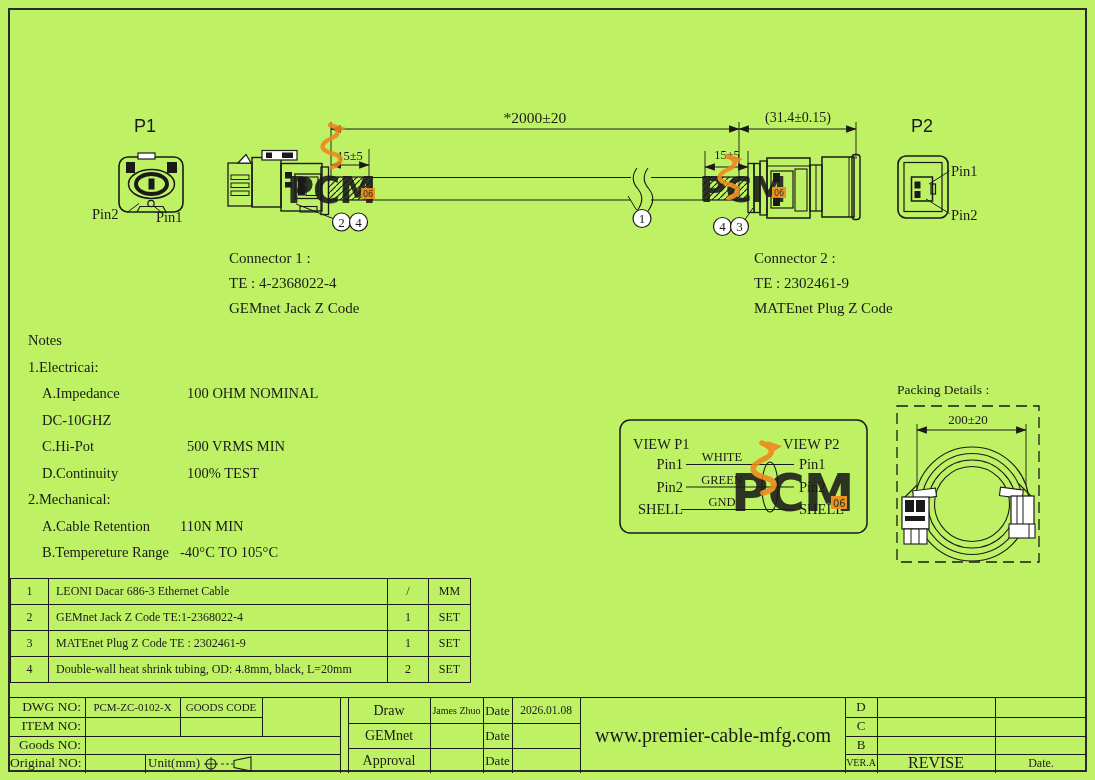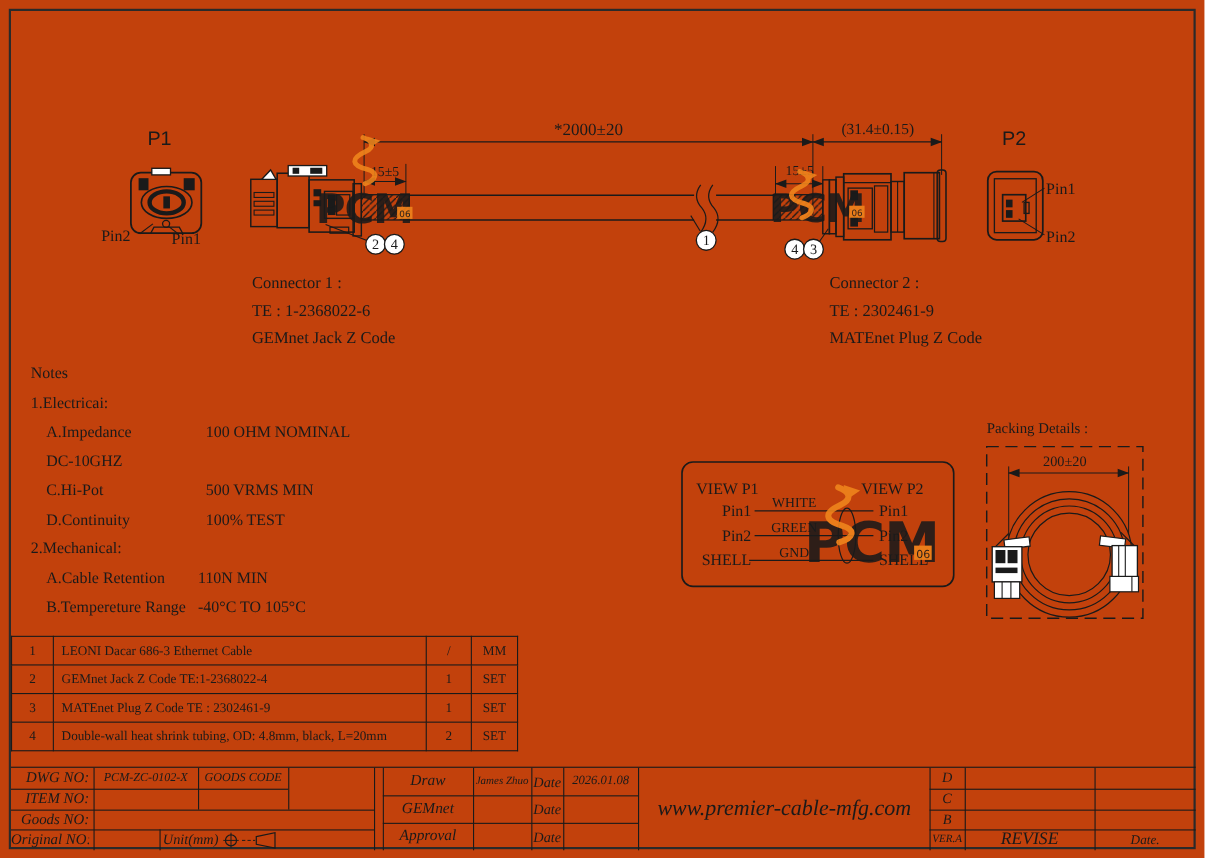--- a/index.html
+++ b/index.html
@@ -1,16 +1,16 @@
 <!DOCTYPE html>
 <html><head>
 <meta charset="utf-8">
 <style>
   html,body{margin:0;padding:0;background:#fff;}
-  #page{position:relative;width:1095px;height:780px;background:#c2410c;
+  #page{position:relative;width:1095px;height:780px;background:#bef264;
         font-family:"Liberation Serif",serif;color:#1a1a1a;overflow:hidden;}
   #border{position:absolute;left:8px;top:8px;width:1075px;height:760px;
           border:2px solid #2a2a2a;}
   .abs{position:absolute;}
   svg text{fill:#1a1a1a;}
   
   .conninfo{position:absolute;font-size:15px;line-height:25px;white-space:nowrap;}
   
   #notes{position:absolute;left:28px;top:327px;font-size:14.5px;line-height:26.5px;white-space:nowrap;}
   .nrow{display:flex;padding-left:14px;}
@@ -20,21 +20,21 @@
   #bom{position:absolute;left:10px;top:578px;border-collapse:collapse;table-layout:fixed;}
   #bom td{border:1px solid #1a1a1a;font-size:12px;height:23px;overflow:hidden;white-space:nowrap;}
   #bom td.c{text-align:center;}
   #bom td.d{padding-left:7px;text-align:left;}
   #bom tr.hdr td{font-size:11.5px;text-align:center;height:23px;}
   
   #titleblock{position:absolute;left:10px;top:697px;width:1077px;height:75px;
               border-top:1.5px solid #1a1a1a;}
   .vl{position:absolute;width:1.2px;background:#1a1a1a;}
   .hl{position:absolute;height:1.2px;background:#1a1a1a;}
-  .cell{position:absolute;white-space:nowrap;overflow:hidden;font-style:italic;}
+  .cell{position:absolute;white-space:nowrap;overflow:hidden;}
   .rt{text-align:right;}
   .ct{text-align:center;}
 </style>
 </head>
 <body>
 
 <div id="page">
   <div id="border"></div>
 
   <svg class="abs" style="left:0;top:0;" width="1095" height="780" viewBox="0 0 1095 780">
@@ -225,21 +225,21 @@
       <text x="731" y="511" font-size="51" font-weight="bold" font-family="DejaVu Sans, sans-serif" fill="#F0861C" style="letter-spacing:-1px">PCM</text>
       <path d="M762,443 c11,4 13,11 2,16 c-15,7 -15,14 2,19 c13,4 9,12 -3,15" stroke="#F0861C" stroke-width="5.5" fill="none" stroke-linecap="round"></path>
       <path d="M767,441 l15,5 l-12,8 z" fill="#F0861C"></path>
       <rect x="831" y="496" width="16" height="13" fill="#F0861C"></rect>
       <text x="833" y="507" font-size="10" fill="#fff" font-family="DejaVu Sans, sans-serif">06</text>
     </g>
   </svg>
 
   <div class="conninfo" style="left:229px;top:246px;">
     <div>Connector 1 :</div>
-    <div>TE : 1-2368022-6</div>
+    <div>TE : 4-2368022-4</div>
     <div>GEMnet Jack Z Code</div>
   </div>
   <div class="conninfo" style="left:754px;top:246px;">
     <div>Connector 2 :</div>
     <div>TE : 2302461-9</div>
     <div>MATEnet Plug Z Code</div>
   </div>
 
   <div id="notes">
     <div>Notes</div>

